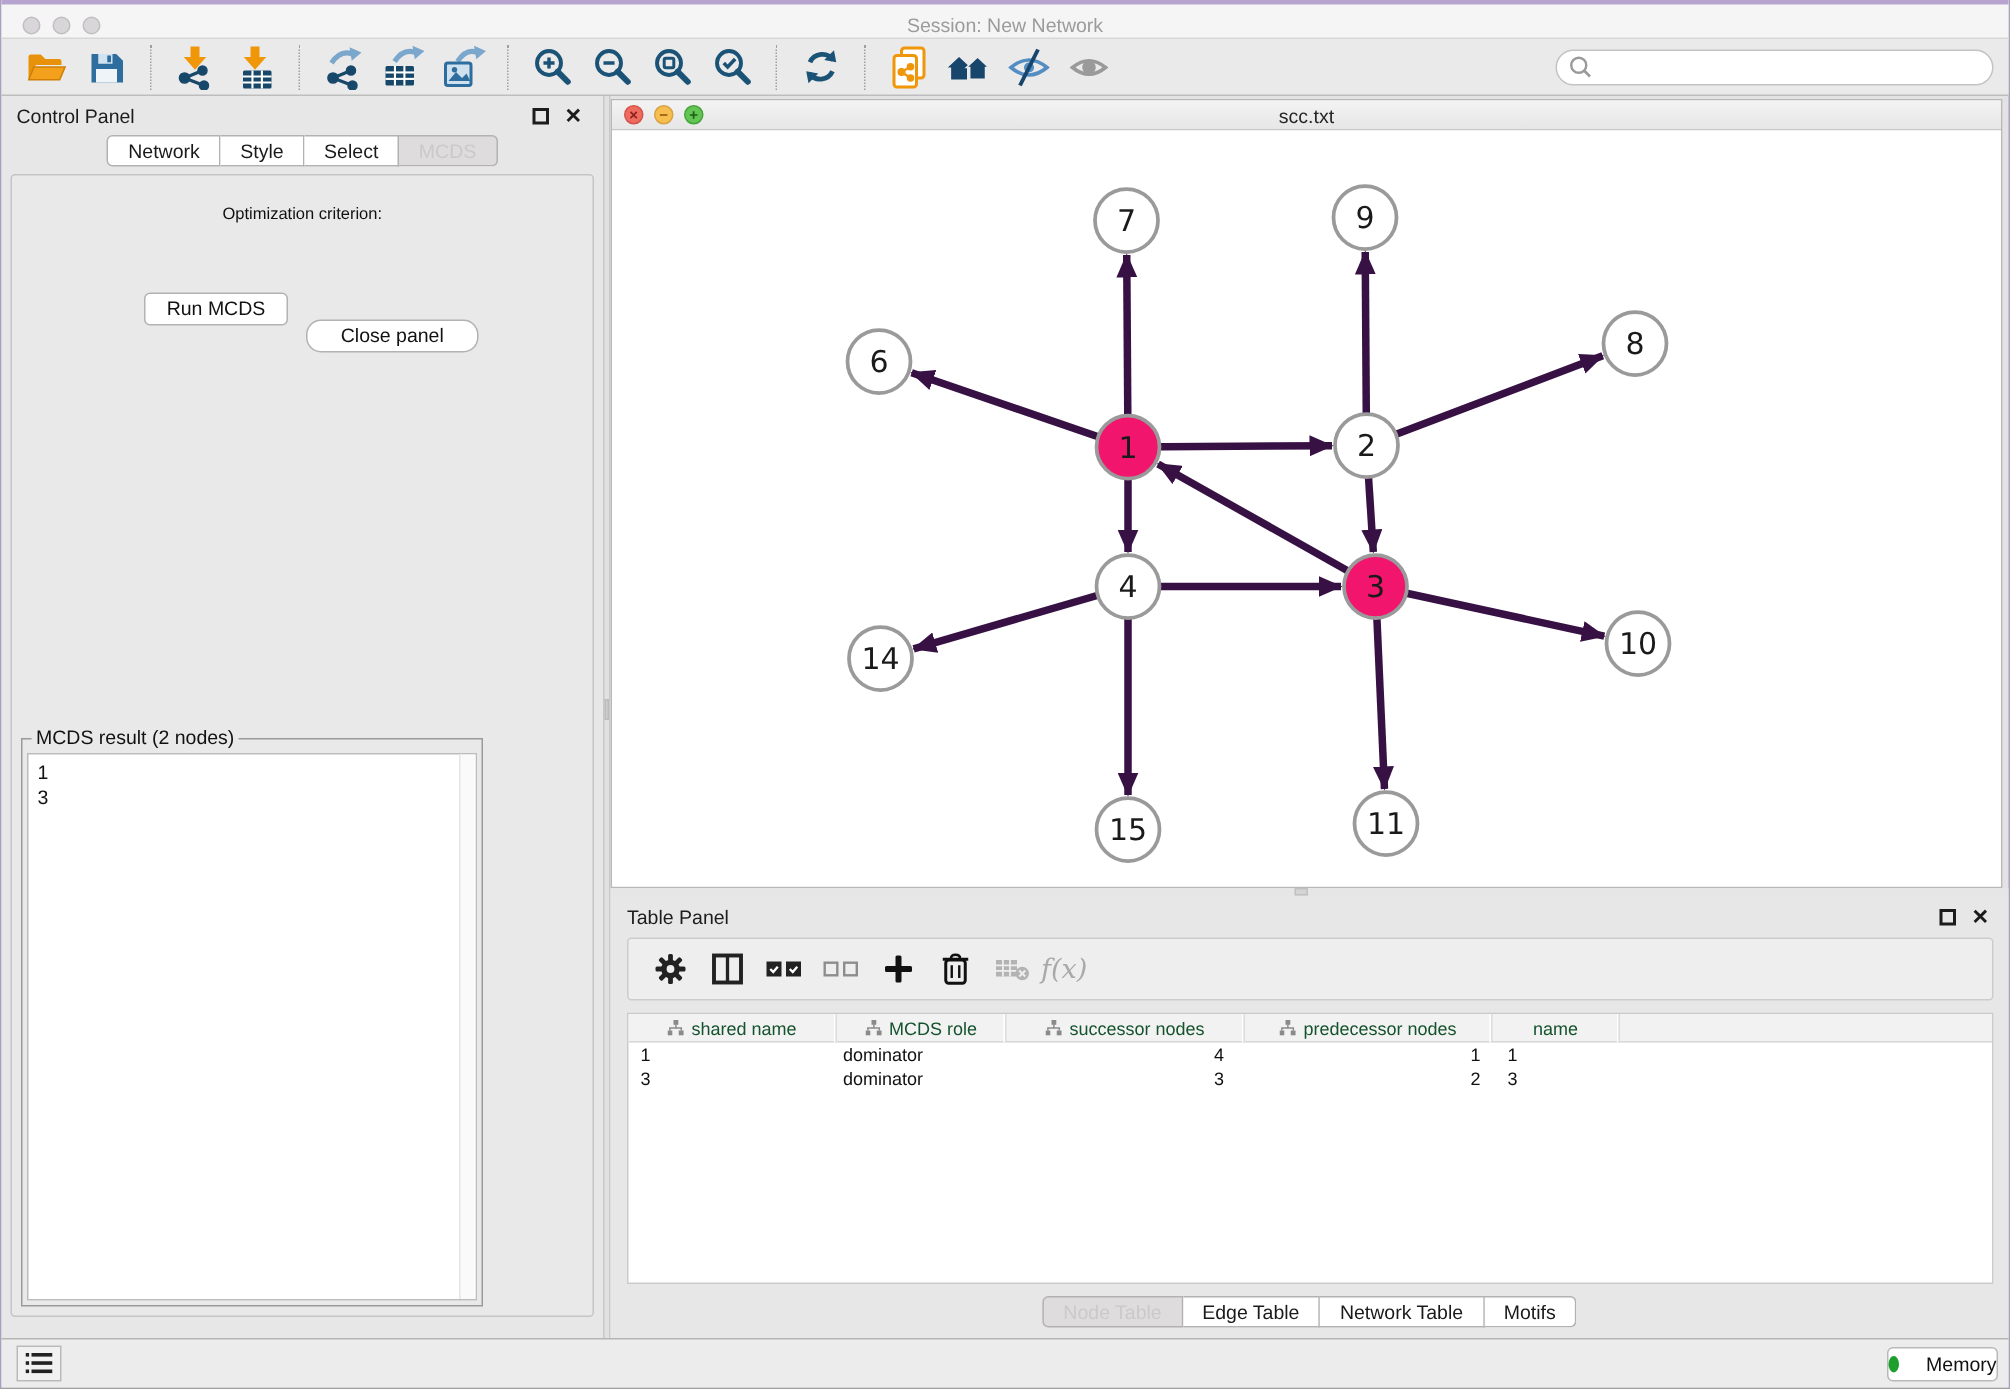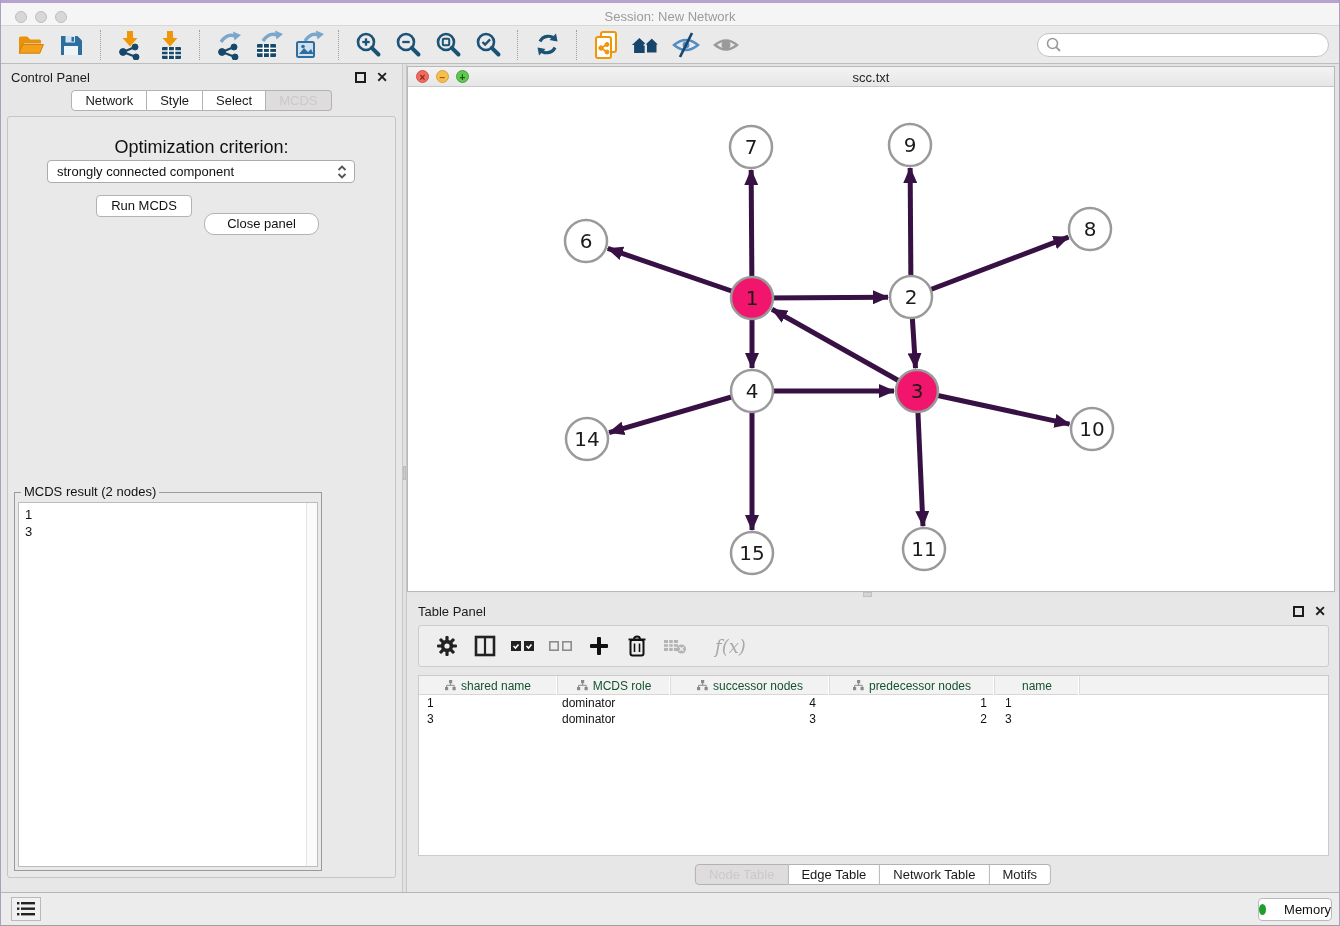--- a/index.html
+++ b/index.html
@@ -32,21 +32,21 @@
   .close-btn { position:absolute; top:5px; font-size:14px; font-weight:bold; color:#1c1c1c; }
   .cp-float { right:36px; } .cp-close { right:14px; }
   .seg-tabs { display:flex; justify-content:center; }
   .seg-tab { padding:2px 13px; background:#fff; border:1px solid #b3b1b1; border-left:none;
     font-size:13px; color:#1a1a1a; height:21px; line-height:16px; }
   .seg-tab:first-child { border-left:1px solid #b3b1b1; border-radius:4px 0 0 4px; }
   .seg-tab:last-child { border-radius:0 4px 4px 0; }
   .seg-tab.active { background:#dedcdc; color:#cbc9c9; }
   .cp-body { position:absolute; left:6px; width:389px; top:52px; bottom:14px;
     background:#eae9ea; border:1px solid #c6c5c6; border-radius:3px; }
-  .opt-label { position:absolute; top:20px; left:0; right:0; text-align:center; font-size:18px; color:#111; }
+  .opt-label { position:absolute; top:20px; left:0; right:0; text-align:center; font-size:11px; color:#111; }
   .criterion-select { position:absolute; top:43px; left:39px; width:308px; height:23px; background:#fff;
     border:1px solid #ababab; border-radius:4px; display:flex; align-items:center; padding:0 6px 0 9px; }
   .criterion-select span { flex:1; font-size:13px; color:#111; }
   .btn { position:absolute; height:22px; background:#fff; border:1px solid #b2b2b2; border-radius:4px;
     font-size:13px; color:#111; text-align:center; line-height:20px; }
   .run-btn { top:78px; left:88px; width:96px; }
   .closep-btn { top:96px; left:196px; width:115px;border-radius:10px; }
   .fieldset { position:absolute; left:6px; width:308px; top:375px; bottom:6px; border:1px solid #9a9a9a; }
   .fieldset-legend { position:absolute; top:-9px; left:6px; background:#eae9ea; padding:0 3px; font-size:13px; color:#111; }
   .result-box { position:absolute; left:3px; right:3px; top:9px; bottom:3px; background:#fff; border:1px solid #bcbcbc; }
@@ -73,21 +73,21 @@
   .graph-label { font-family:"DejaVu Sans",sans-serif; }
   
   .h-divider { position:absolute; left:406px; right:0; top:592px; height:6px; background:#e7e6e7; }
   .h-grip { position:absolute; left:456px; top:0; width:9px; height:5px; background:#d6d5d6; border:1px solid #c2c1c2; }
   
   .table-panel { position:absolute; left:406px; right:0; top:598px; bottom:33px; background:#e8e7e8; }
   .tp-float { right:35px; } .tp-close { right:13px; }
   .tp-toolbar { position:absolute; left:11px; right:10px; top:27px; height:42px;
     background:#efeeef; border:1px solid #cdcccd; border-radius:3px; display:flex; align-items:center; padding-left:9px; }
   .tp-icon { width:30px; height:24px; display:flex; align-items:center; justify-content:center; margin:0 4px; }
-  .fx-label { font-family:"DejaVu Serif",serif; font-style:italic; color:#a9a9a9; font-size:18px; margin-left:21px; }
+  .fx-label { font-family:"DejaVu Serif",serif; font-style:italic; color:#a9a9a9; font-size:18px; margin-left:0; }
   .data-table { position:absolute; left:11px; right:10px; top:77px; height:181px; background:#fff; border:1px solid #cccbcc; overflow:hidden; }
   .thead { display:flex; height:19px; background:#f3f2f3; border-bottom:1px solid #d8d7d8; }
   .th { display:flex; align-items:center; justify-content:center; gap:5px; font-size:12px; color:#14532d;
     border-right:1px solid #dddcdd; box-shadow:inset -1px 0 0 #fff; height:19px; }
   .trow { display:flex; height:16px; }
   .td { font-size:12px; color:#111; line-height:16px; overflow:hidden; white-space:nowrap; }
   .bottom-tabs { position:absolute; left:50%; transform:translateX(-50%); top:266px; display:flex; }
   
   .status-bar { position:absolute; left:0; right:0; bottom:0; height:33px; background:#ececec; border-top:1px solid #b5b5b5; }
   .list-btn { position:absolute; left:10px; top:4px; width:30px; height:24px; background:#f2f1f2;
@@ -273,27 +273,20 @@
     <div class="close-btn cp-close">✕</div>
   </div>
   <div class="seg-tabs" id="cp-tabs">
       <div class="seg-tab">Network</div>
       <div class="seg-tab">Style</div>
       <div class="seg-tab">Select</div>
       <div class="seg-tab active">MCDS</div>
     </div>
   <div class="cp-body">
     <div class="opt-label">Optimization criterion:</div>
-    <div class="criterion-select">
-      <span>strongly connected component</span>
-      <svg width="12" height="16" viewBox="0 0 12 16">
-          <path d="M2.5 6 L6 2.5 L9.5 6" fill="none" stroke="#555" stroke-width="1.8"></path>
-          <path d="M2.5 10 L6 13.5 L9.5 10" fill="none" stroke="#555" stroke-width="1.8"></path>
-        </svg>
-    </div>
     <div class="btn run-btn">Run MCDS</div>
     <div class="btn closep-btn">Close panel</div>
     <div class="fieldset">
       <div class="fieldset-legend">MCDS result (2 nodes)</div>
       <div class="result-box">
         <div class="result-text">1
 3</div>
         <div class="result-scroll"></div>
       </div>
     </div>

